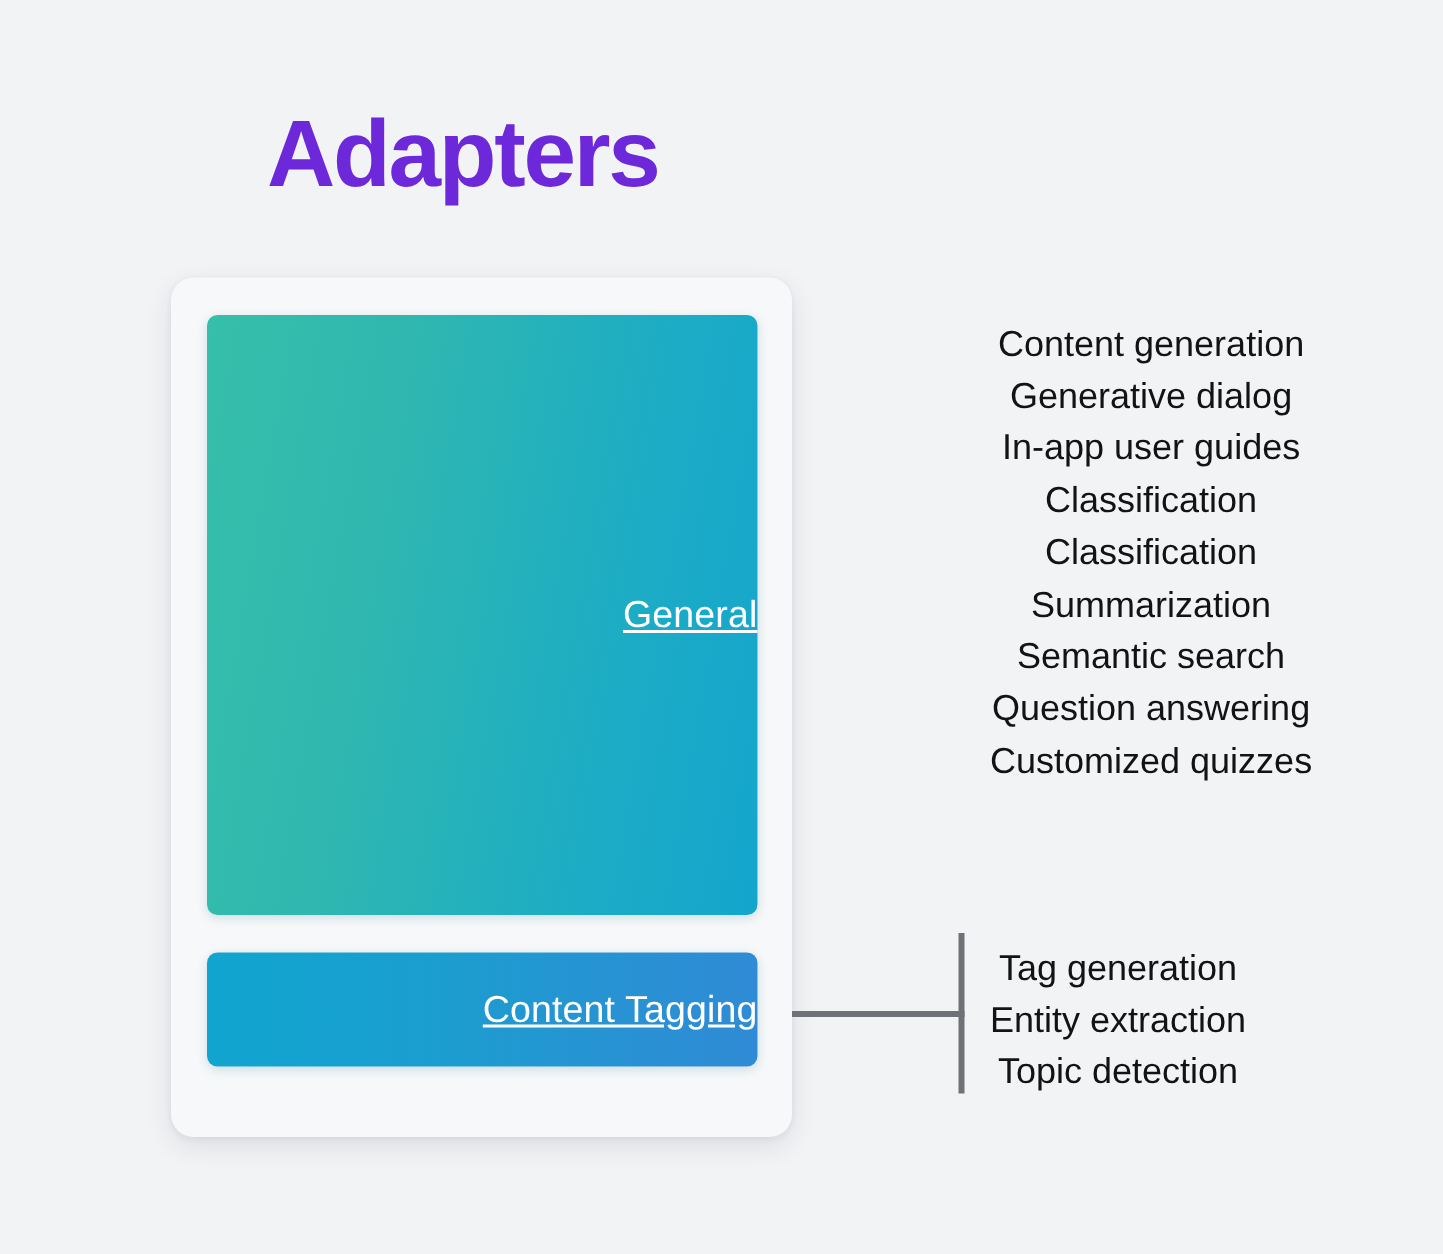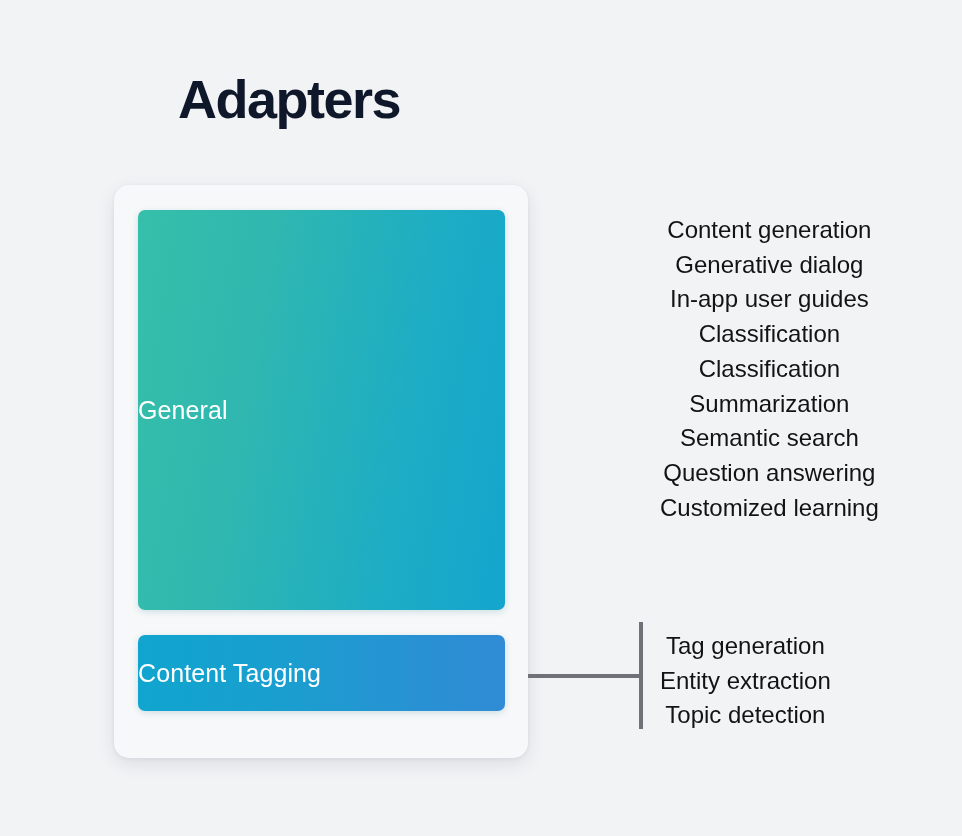--- a/index.html
+++ b/index.html
@@ -12,24 +12,24 @@
     background: #F2F3F5;
     font-family: "Liberation Sans", sans-serif;
     overflow: hidden;
     position: relative;
   }
 
   #page-title {
     position: absolute;
     left: 178px;
     top: 72px;
-    font-size: 54px;
+    font-size: 63px;
     font-weight: bold;
     letter-spacing: -1.5px;
-    color: #0f172a;
+    color: #6d28d9;
     line-height: 1;
     white-space: nowrap;
   }
 
   
   #adapters-card {
     position: absolute;
     left: 114px;
     top: 185px;
     width: 414px;
@@ -38,25 +38,26 @@
     border-radius: 15px;
     box-shadow: 0 6px 18px rgba(30, 40, 60, 0.10),
                 0 1px 4px rgba(30, 40, 60, 0.06);
   }
 
   .tile {
     position: absolute;
     border-radius: 7px;
     display: flex;
     align-items: center;
-    justify-content: flex-start;
+    justify-content: flex-end;
     color: #FFFFFF;
     font-size: 25px;
     letter-spacing: 0.1px;
     box-shadow: 0 2px 7px rgba(20, 110, 140, 0.18);
+    text-decoration: underline;
   }
 
   #tile-general {
     left: 24px;
     top: 25px;
     width: 367px;
     height: 400px;
     background: linear-gradient(100deg, #36BFA9 0%, #2FB7B0 32%, #1DADC4 70%, #14A5CE 100%);
   }
 
@@ -124,20 +125,20 @@
 
 <ul class="capability-list" id="general-capabilities">
     <li>Content generation</li>
     <li>Generative dialog</li>
     <li>In-app user guides</li>
     <li>Classification</li>
     <li>Classification</li>
     <li>Summarization</li>
     <li>Semantic search</li>
     <li>Question answering</li>
-    <li>Customized learning</li>
+    <li>Customized quizzes</li>
   </ul>
 
 <ul class="capability-list" id="tagging-capabilities">
     <li>Tag generation</li>
     <li>Entity extraction</li>
     <li>Topic detection</li>
   </ul>
 
 </body></html>

